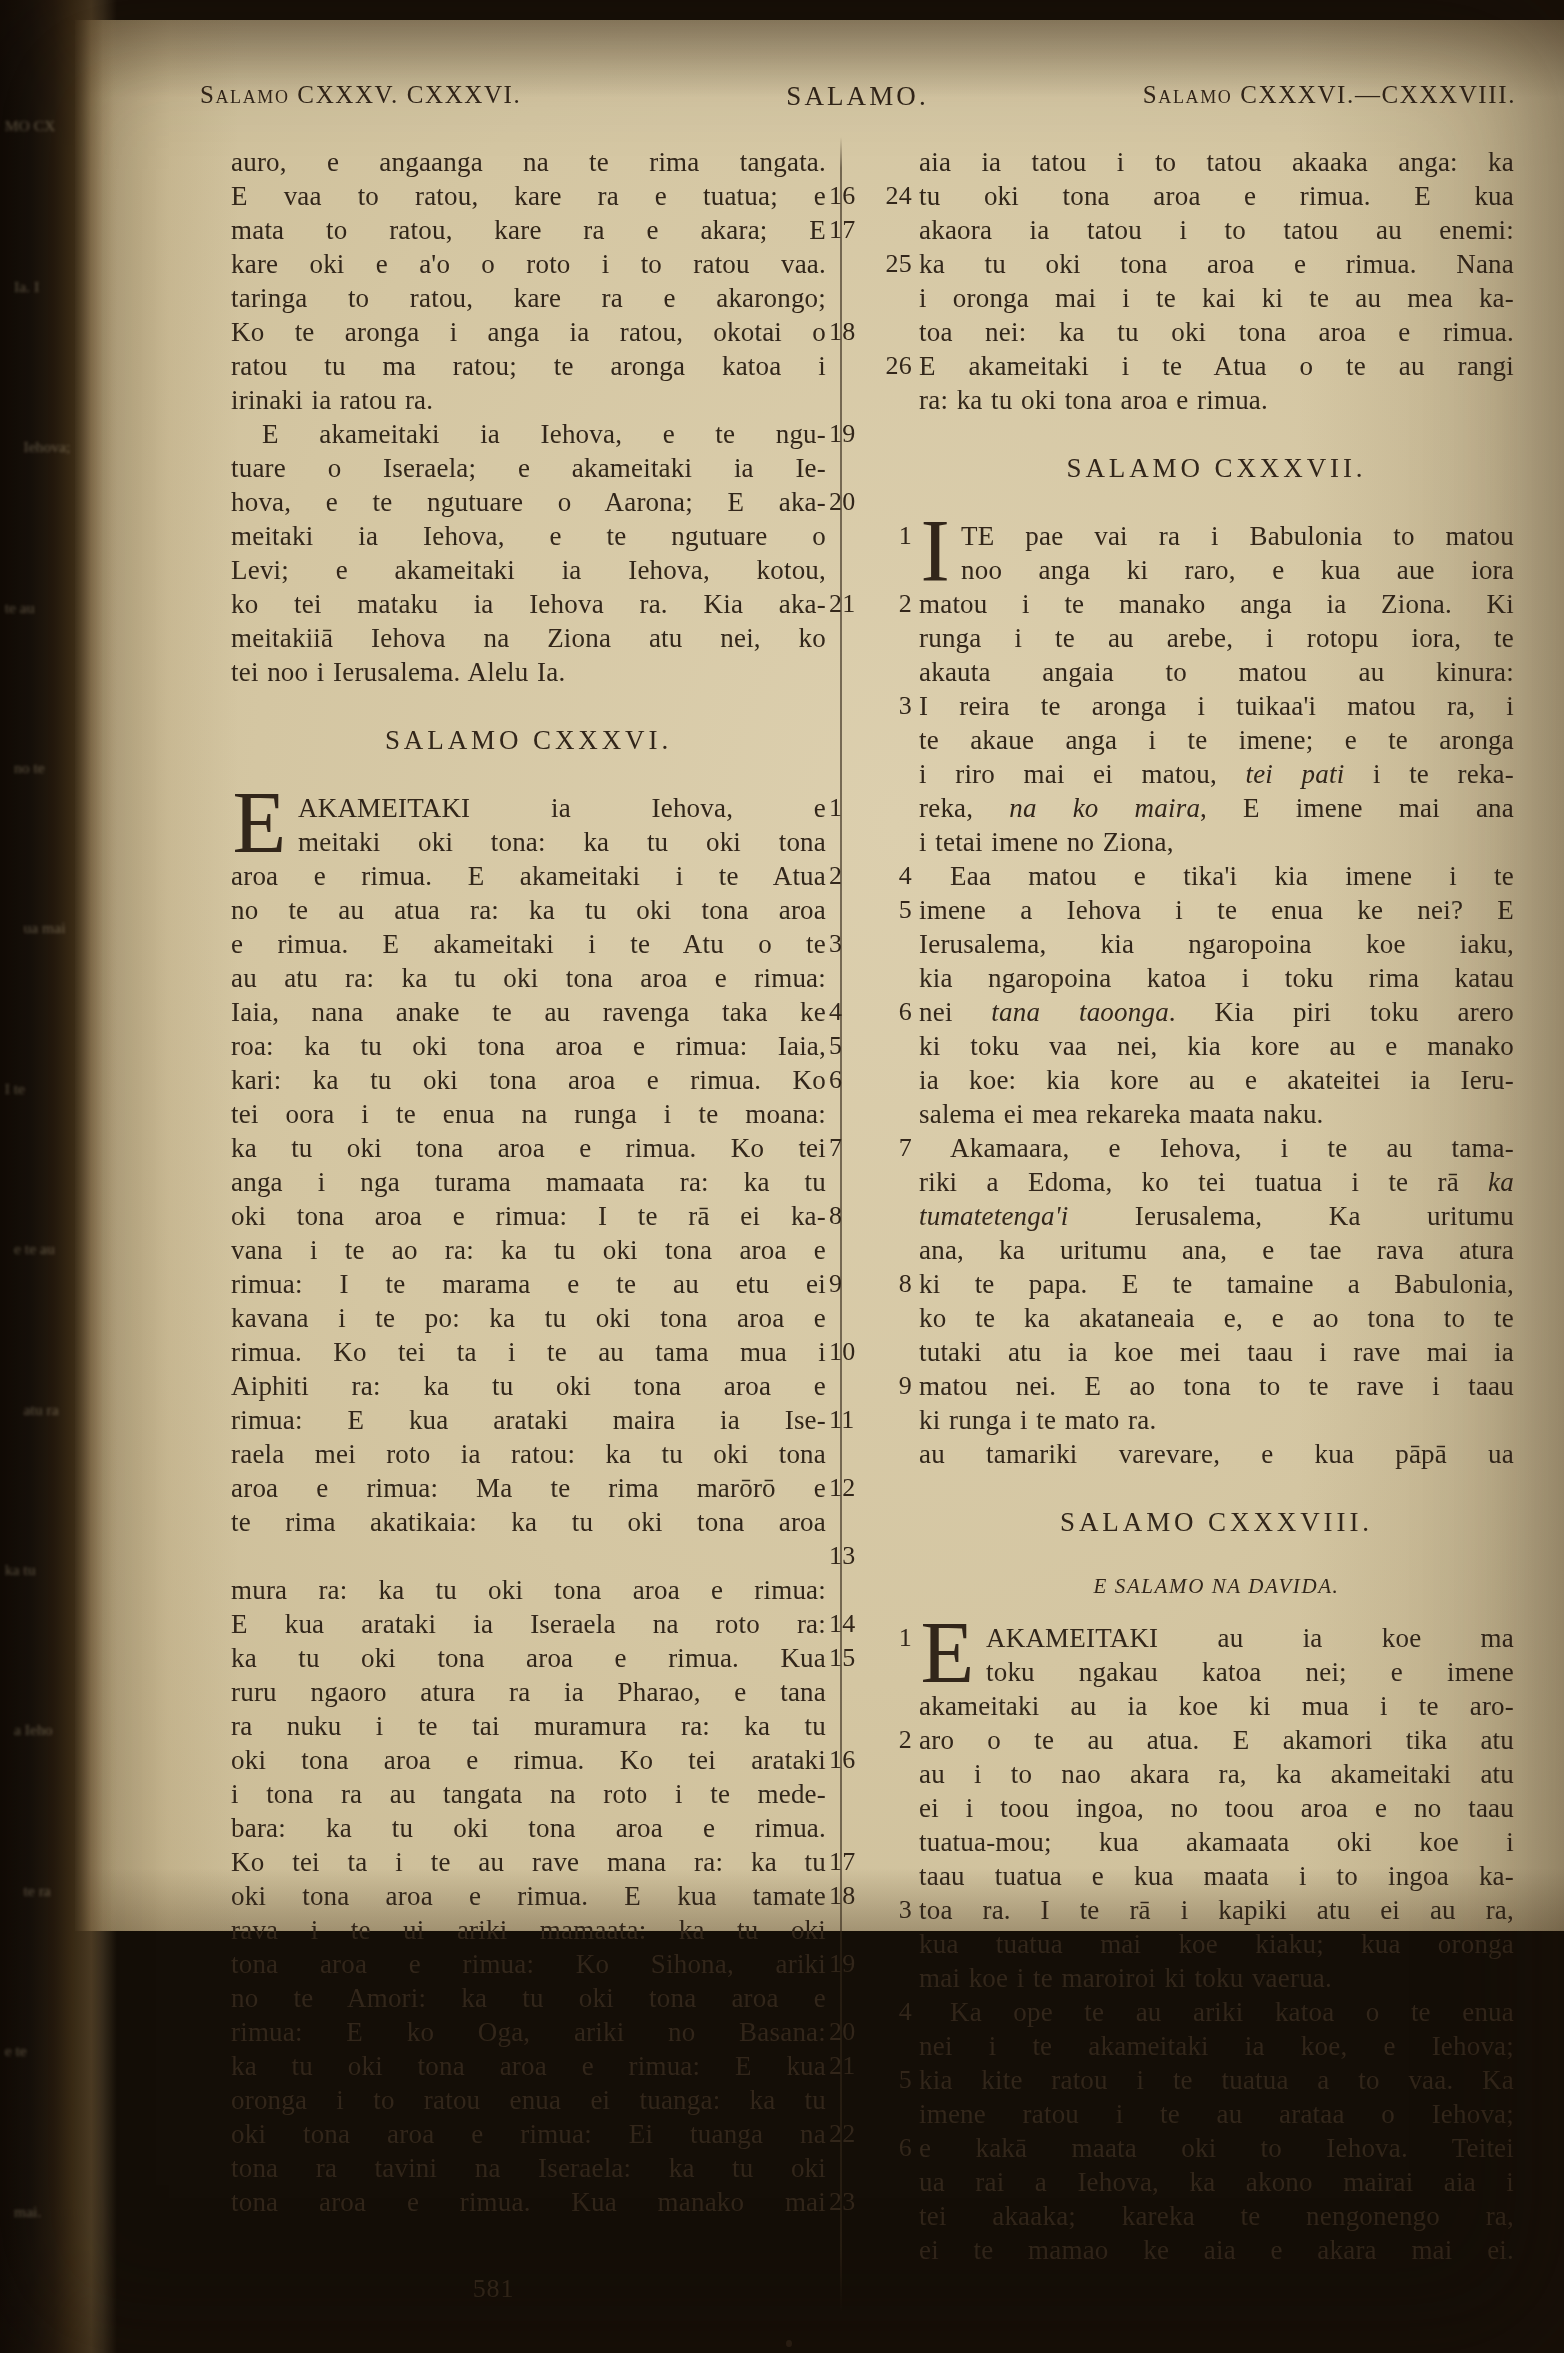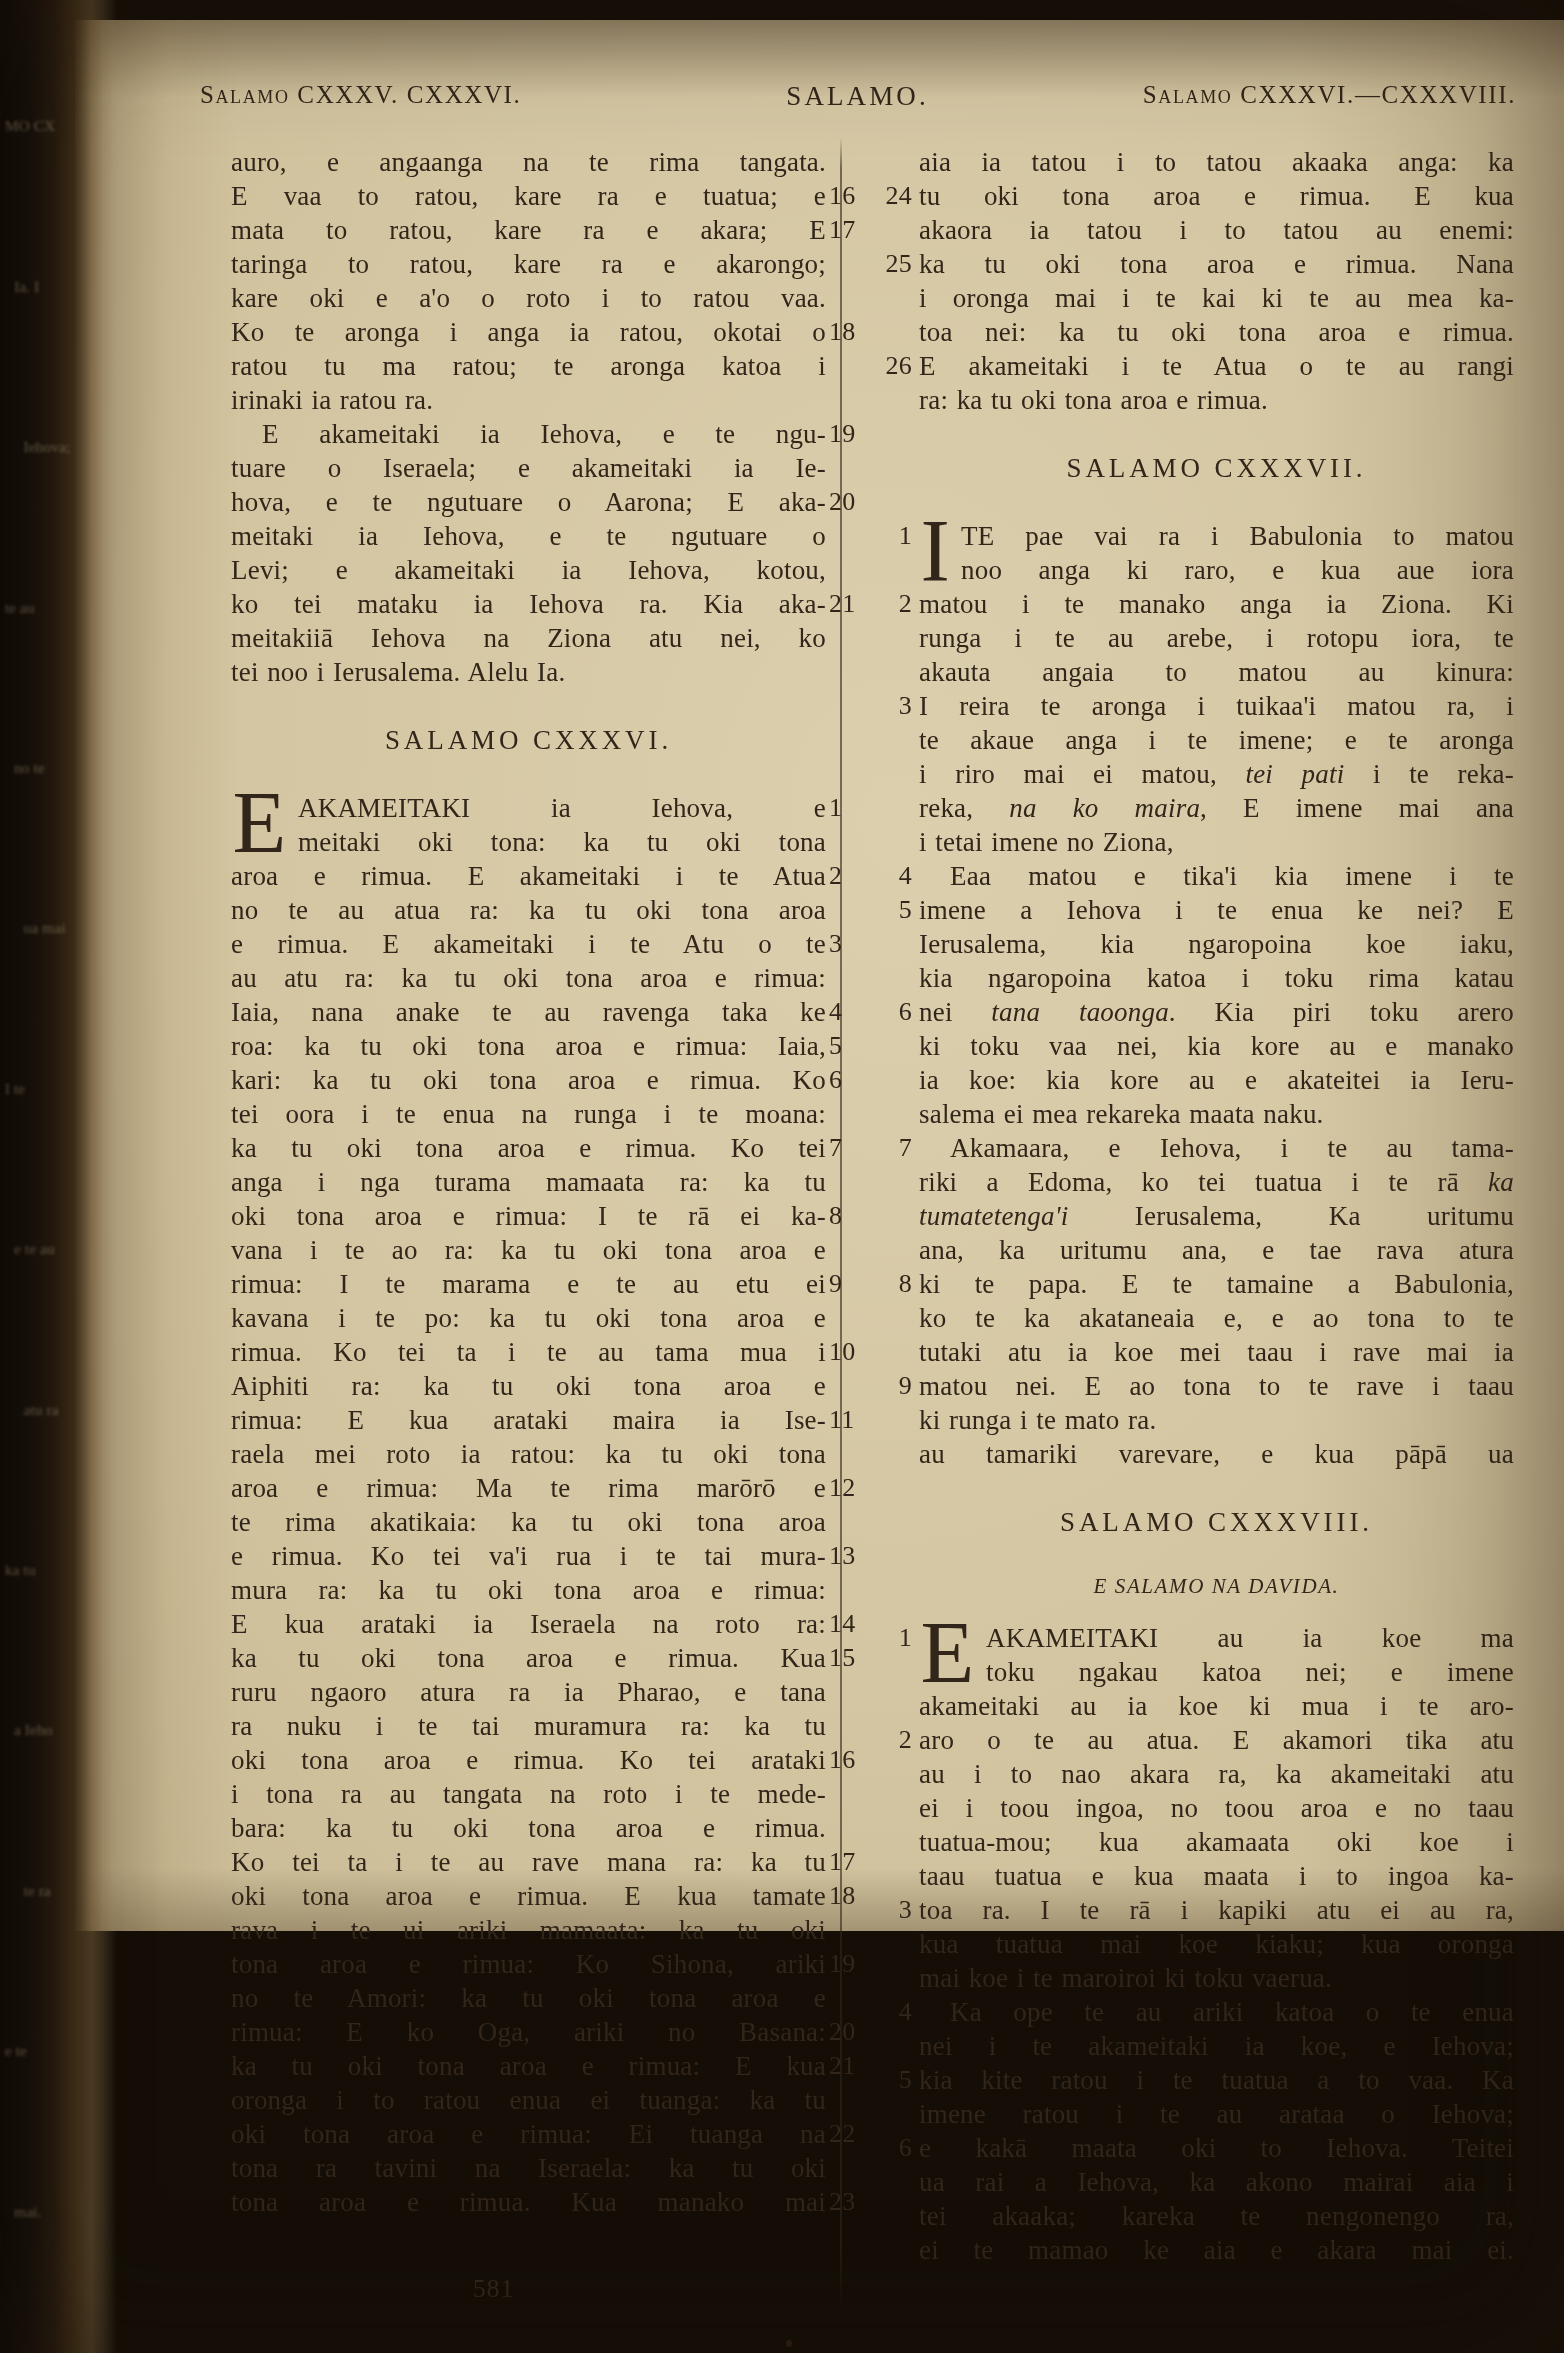--- a/index.html
+++ b/index.html
@@ -64,22 +64,22 @@
   <div class="page">
     <div class="running-head">
       <span class="rh-left">Salamo CXXXV. CXXXVI.</span>
       <span class="rh-center">SALAMO.</span>
       <span class="rh-right">Salamo CXXXVI.—CXXXVIII.</span>
     </div>
     <div class="col col-left" id="col-left">
         <div class="line"><span>auro, e angaanga na te rima tangata.</span></div>
         <div class="line"><span>E vaa to ratou, kare ra e tuatua; e</span><span class="vn vnR">16</span></div>
         <div class="line"><span>mata to ratou, kare ra e akara; E</span><span class="vn vnR">17</span></div>
+        <div class="line"><span>kare oki e a'o o roto i to ratou vaa.</span></div>
         <div class="line"><span>taringa to ratou, kare ra e akarongo;</span></div>
-        <div class="line"><span>kare oki e a'o o roto i to ratou vaa.</span></div>
         <div class="line"><span>Ko te aronga i anga ia ratou, okotai o</span><span class="vn vnR">18</span></div>
         <div class="line"><span>ratou tu ma ratou; te aronga katoa i</span></div>
         <div class="line short"><span>irinaki ia ratou ra.</span></div>
         <div class="line ind"><span>E akameitaki ia Iehova, e te ngu-</span><span class="vn vnR">19</span></div>
         <div class="line"><span>tuare o Iseraela; e akameitaki ia Ie-</span></div>
         <div class="line"><span>hova, e te ngutuare o Aarona; E aka-</span><span class="vn vnR">20</span></div>
         <div class="line"><span>meitaki ia Iehova, e te ngutuare o</span></div>
         <div class="line"><span>Levi; e akameitaki ia Iehova, kotou,</span></div>
         <div class="line"><span>ko tei mataku ia Iehova ra.  Kia aka-</span><span class="vn vnR">21</span></div>
         <div class="line"><span>meitakiiā Iehova na Ziona atu nei, ko</span></div>
@@ -100,21 +100,21 @@
         <div class="line"><span>oki tona aroa e rimua: I te rā ei ka-</span><span class="vn vnR">8</span></div>
         <div class="line"><span>vana i te ao ra: ka tu oki tona aroa e</span></div>
         <div class="line"><span>rimua: I te marama e te au etu ei</span><span class="vn vnR">9</span></div>
         <div class="line"><span>kavana i te po: ka tu oki tona aroa e</span></div>
         <div class="line"><span>rimua.  Ko tei ta i te au tama mua i</span><span class="vn vnR">10</span></div>
         <div class="line"><span>Aiphiti ra: ka tu oki tona aroa e</span></div>
         <div class="line"><span>rimua: E kua arataki maira ia Ise-</span><span class="vn vnR">11</span></div>
         <div class="line"><span>raela mei roto ia ratou: ka tu oki tona</span></div>
         <div class="line"><span>aroa e rimua: Ma te rima marōrō e</span><span class="vn vnR">12</span></div>
         <div class="line"><span>te rima akatikaia: ka tu oki tona aroa</span></div>
-        <div class="line"><span>e rimua.  Ko tei va'i rua i te tai mura-</span><span class="vn vnR">13</span></div>
+        <div class="line"><span class="vn vnR">13</span></div>
         <div class="line"><span>mura ra: ka tu oki tona aroa e rimua:</span></div>
         <div class="line"><span>E kua arataki ia Iseraela na roto ra:</span><span class="vn vnR">14</span></div>
         <div class="line"><span>ka tu oki tona aroa e rimua.  Kua</span><span class="vn vnR">15</span></div>
         <div class="line"><span>ruru ngaoro atura ra ia Pharao, e tana</span></div>
         <div class="line"><span>ra nuku i te tai muramura ra: ka tu</span></div>
         <div class="line"><span>oki tona aroa e rimua.  Ko tei arataki</span><span class="vn vnR">16</span></div>
         <div class="line"><span>i tona ra au tangata na roto i te mede-</span></div>
         <div class="line"><span>bara: ka tu oki tona aroa e rimua.</span></div>
         <div class="line"><span>Ko tei ta i te au rave mana ra: ka tu</span><span class="vn vnR">17</span></div>
         <div class="line"><span>oki tona aroa e rimua.  E kua tamate</span><span class="vn vnR">18</span></div>

